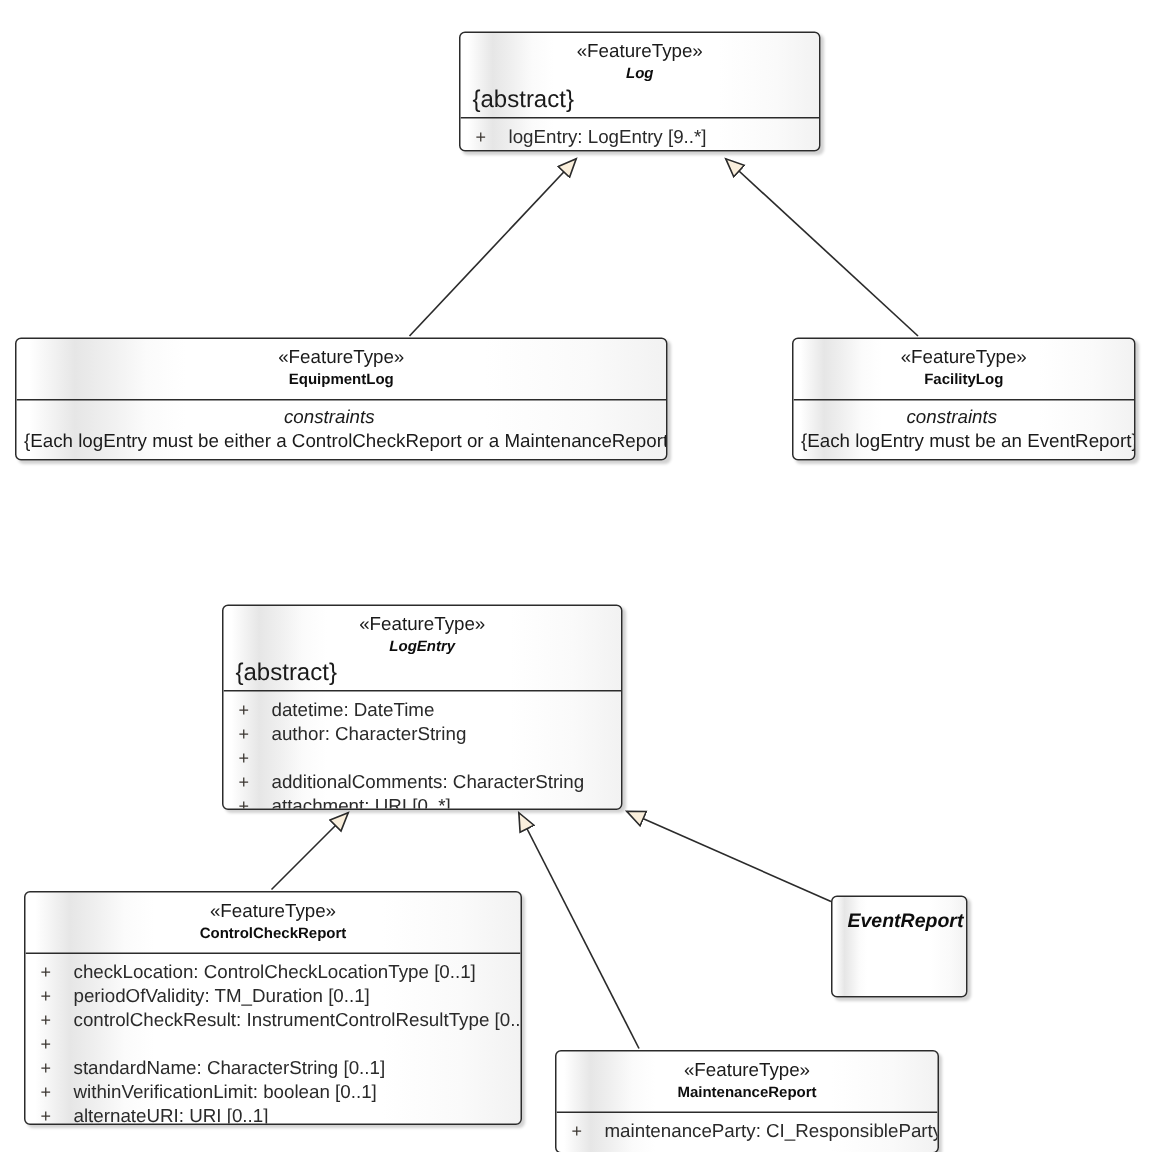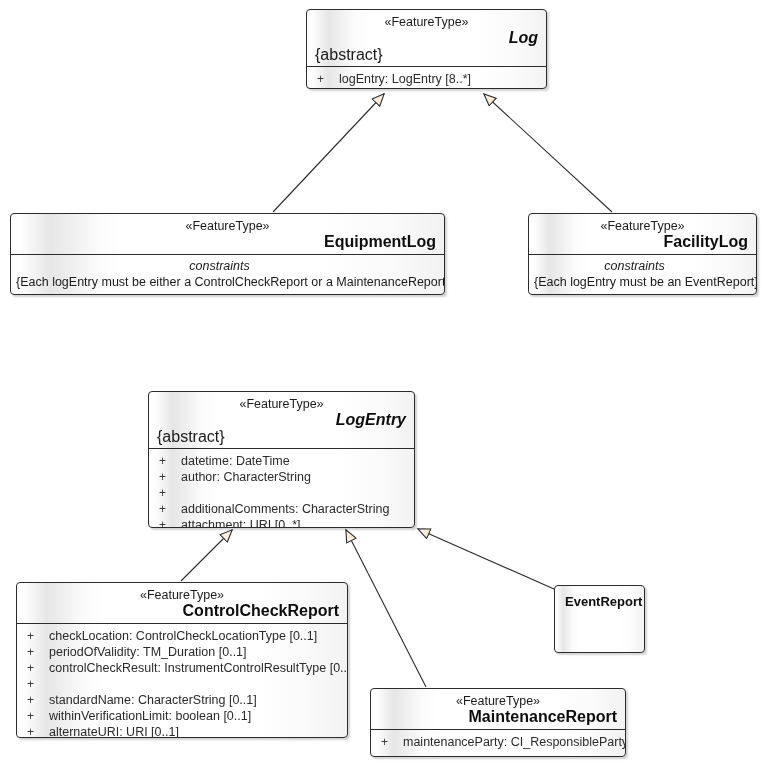--- a/index.html
+++ b/index.html
@@ -12,21 +12,21 @@
     width: 767px;
     height: 768px;
     position: relative;
     overflow: hidden;
     font-family: "Liberation Sans", sans-serif;
     color: #1a1a1a;
   }
 
   #canvas {
     position: absolute;
-    left: 0; top: 0;
+    left: 0; top: 12px;
     width: 767px;
     height: 580px;
   }
 
   #edges {
     position: absolute;
     left: 0; top: 0;
     width: 767px;
     height: 768px;
     pointer-events: none;
@@ -63,26 +63,25 @@
     padding: 5px 8px 4px 8px;
     text-align: center;
   }
   .stereotype {
     font-size: 12.5px;
     line-height: 15px;
     color: #1a1a1a;
     white-space: nowrap;
   }
   .cname {
-    font-size: 16px;
+    font-size: 10px;
     line-height: 16px;
     font-weight: bold;
     color: #0d0d0d;
     white-space: nowrap;
-    text-align: right;
   }
   .cname.abstract-name {
     font-style: italic;
   }
   .abstract-tag {
     font-size: 16px;
     line-height: 15px;
     text-align: left;
     padding-right: 2px;
     color: #1a1a1a;
@@ -130,20 +129,21 @@
   }
 
   
   .plain-head {
     padding: 8px 8px 4px 10px;
     text-align: left;
   }
   .plain-head .cname {
     text-align: left;
     font-size: 13px;
+    font-style: italic;
   }
 </style>
 </head>
 <body>
 
 <div id="canvas">
 
   <svg id="edges" viewBox="0 0 767 768" width="767" height="768">
     <defs>
       <marker id="genArrow" markerWidth="14" markerHeight="14" refX="12.4" refY="6" orient="auto" markerUnits="userSpaceOnUse">
@@ -164,21 +164,21 @@
 
   <div class="uml-class" id="box-log" style="left:306px; top:9px; width:241px; height:80px;">
     <div class="compartment head">
       <div class="stereotype">«FeatureType»</div>
       <div class="cname abstract-name">Log</div>
       <div class="abstract-tag">{abstract}</div>
     </div>
     <div class="compartment attrs">
       <div class="attr">
         <span class="vis">+</span>
-        <span class="sig">logEntry: LogEntry [8..*]</span>
+        <span class="sig">logEntry: LogEntry [9..*]</span>
       </div>
     </div>
   </div>
 
   <div class="uml-class" id="box-equipmentlog" style="left:10px; top:213px; width:435px; height:82px;">
     <div class="compartment head">
       <div class="stereotype">«FeatureType»</div>
       <div class="cname">EquipmentLog</div>
     </div>
     <div class="compartment constraints">

